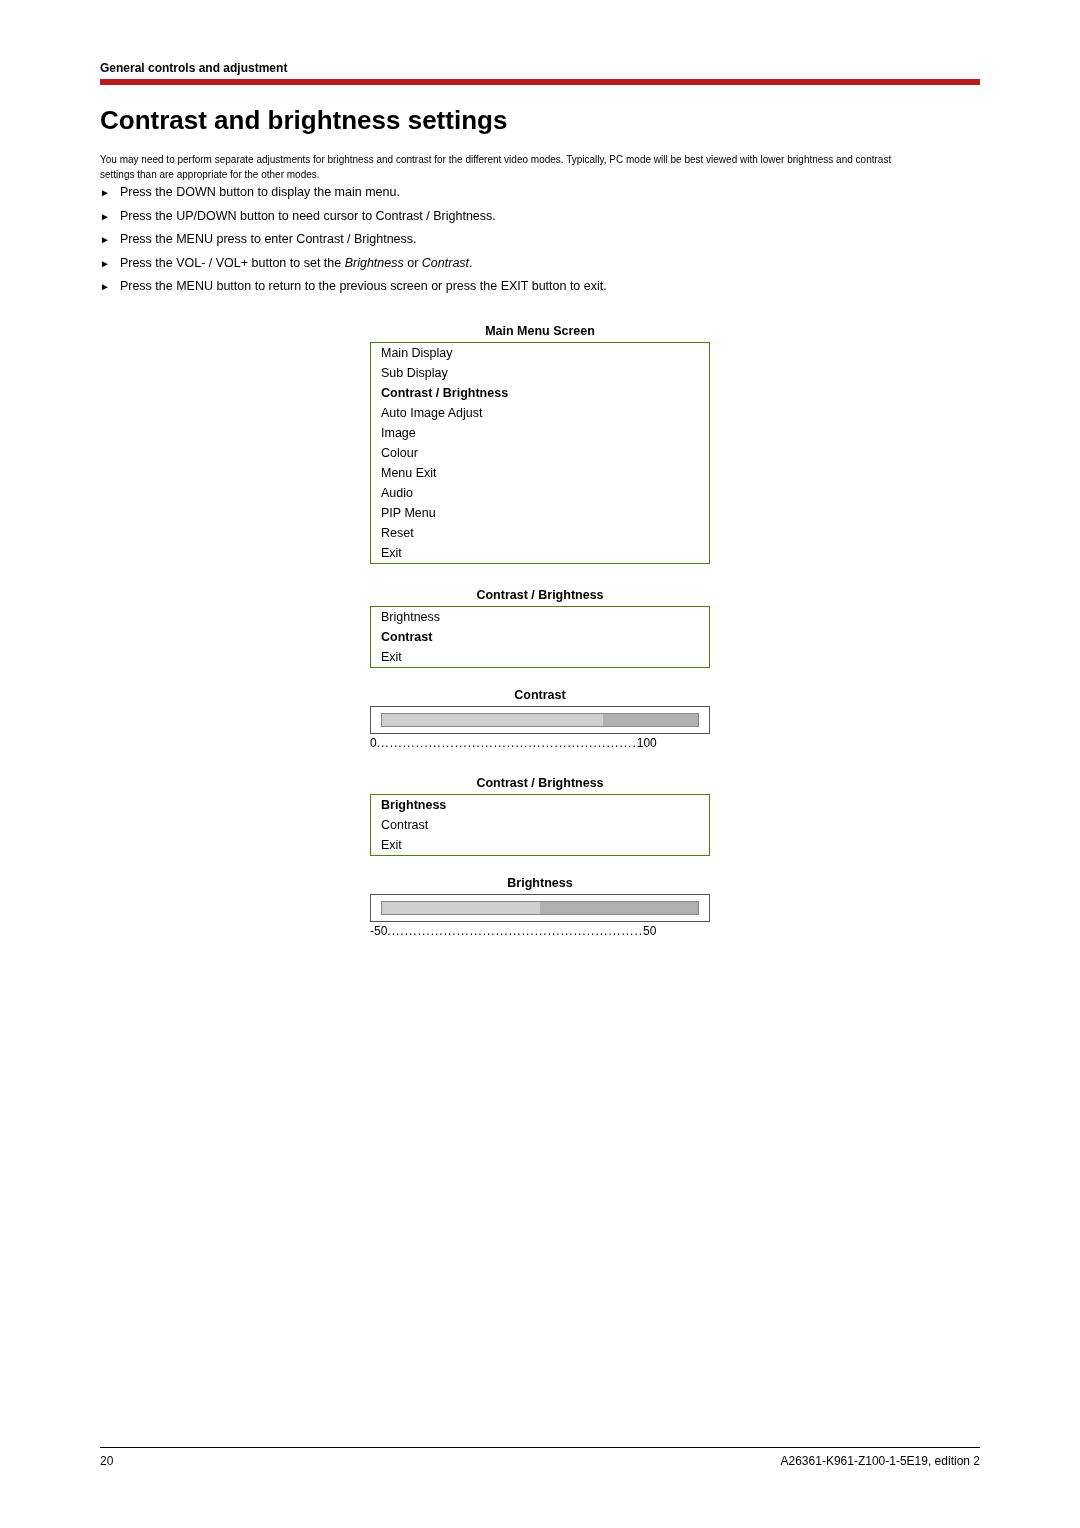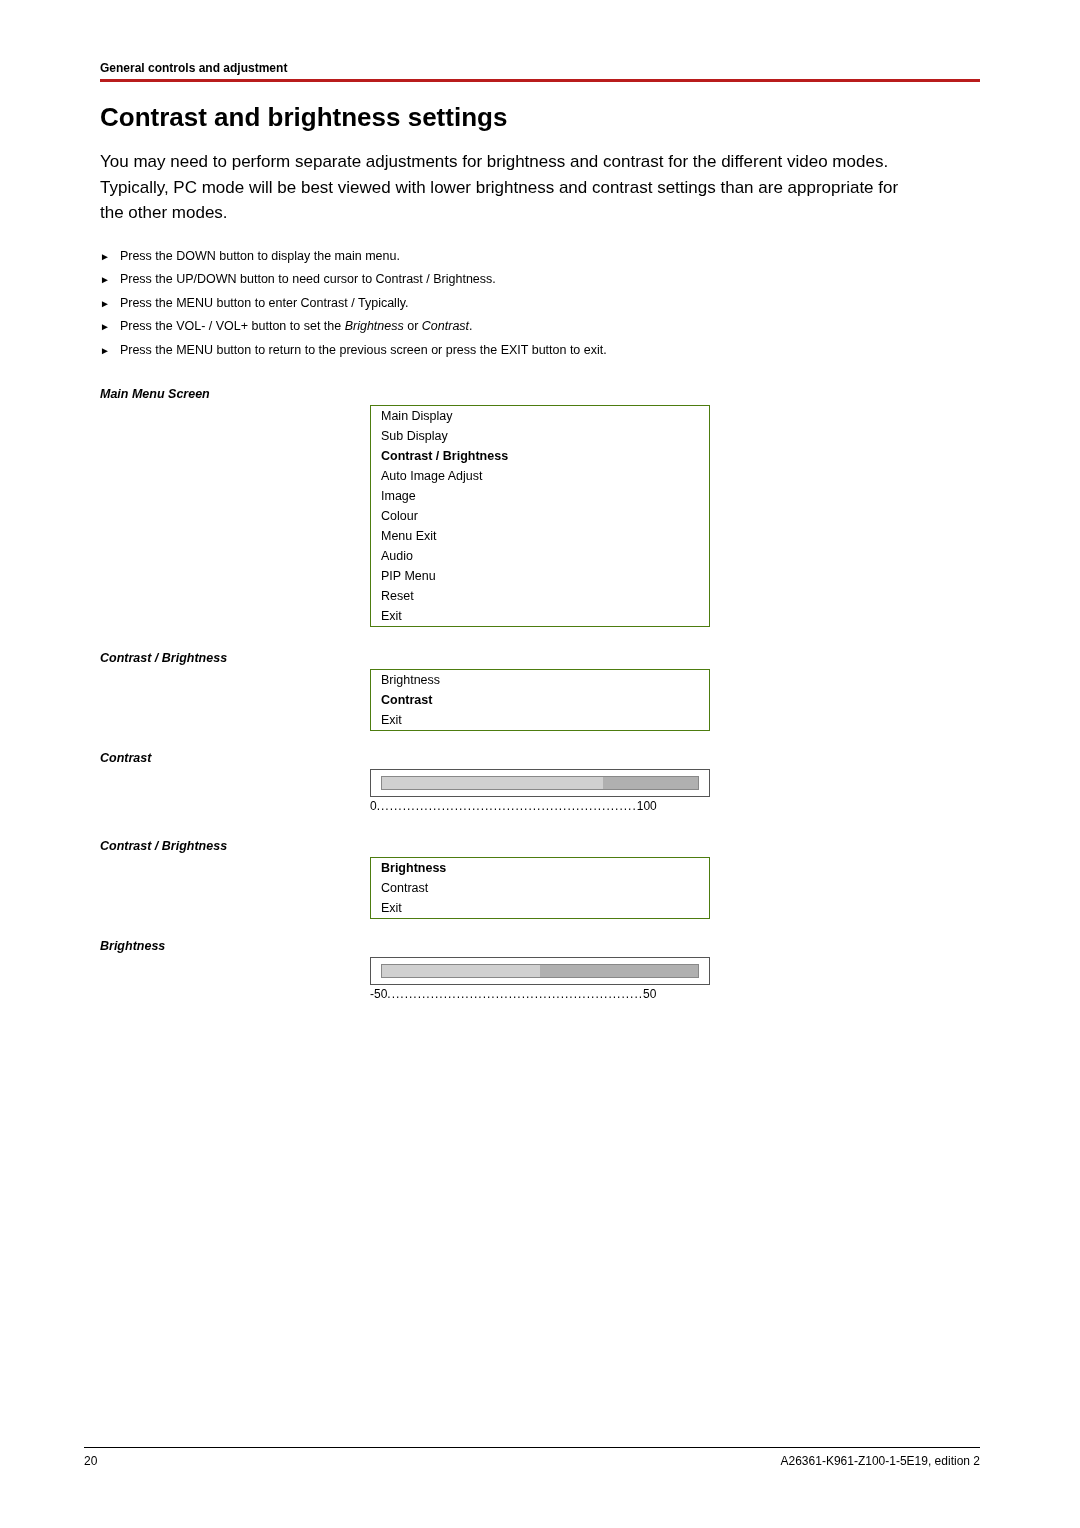--- a/index.html
+++ b/index.html
@@ -19,41 +19,41 @@
     }
 
     .page-container {
       width: 1080px;
       min-height: 1528px;
       padding: 60px 100px 80px 100px;
       position: relative;
     }
 
     .section-header {
-      border-bottom: 3px solid #b91c1c;
+      border-bottom: 6px solid #b91c1c;
       padding-bottom: 4px;
       margin-bottom: 20px;
     }
 
     .section-header-text {
       font-size: 12px;
       font-weight: bold;
     }
 
     .page-title {
       font-size: 26px;
       font-weight: bold;
       margin-bottom: 16px;
       font-family: Arial, Helvetica, sans-serif;
     }
 
     .intro-text {
-      font-size: 17px;
+      font-size: 10px;
       line-height: 1.5;
-      margin-bottom: 22px;
+      margin-bottom: 2px;
       max-width: 820px;
     }
 
     .instructions-list {
       list-style: none;
       margin-bottom: 24px;
       max-width: 820px;
     }
 
     .instructions-list li {
@@ -71,24 +71,23 @@
       flex-shrink: 0;
     }
 
     .menu-section {
       margin-bottom: 20px;
     }
 
     .menu-title {
       font-weight: bold;
       font-size: 12.5px;
-      text-align: left;
+      text-align: center;
       margin-bottom: 0;
       padding: 4px 0;
-      font-style: italic;
     }
 
     .menu-box {
       border: 1px solid #4d7c0f;
       width: 340px;
       margin: 0 auto;
     }
 
     .menu-box-item {
       padding: 3px 10px;
@@ -134,21 +133,21 @@
       margin: 0 auto;
       font-size: 12px;
       display: flex;
       justify-content: space-between;
       padding: 2px 0;
     }
 
     .page-footer {
       position: absolute;
       bottom: 60px;
-      left: 84px;
+      left: 100px;
       right: 100px;
       border-top: 1px solid #000;
       padding-top: 6px;
       display: flex;
       justify-content: space-between;
       font-size: 12px;
     }
 
     .contrast-brightness-section {
       margin-bottom: 16px;
@@ -175,21 +174,21 @@
     <li>
       <span class="bullet-arrow">►</span>
       <span>Press the DOWN button to display the main menu.</span>
     </li>
     <li>
       <span class="bullet-arrow">►</span>
       <span>Press the UP/DOWN button to need cursor to Contrast / Brightness.</span>
     </li>
     <li>
       <span class="bullet-arrow">►</span>
-      <span>Press the MENU button to enter Contrast / Typically.</span>
+      <span>Press the MENU press to enter Contrast / Brightness.</span>
     </li>
     <li>
       <span class="bullet-arrow">►</span>
       <span>Press the VOL- / VOL+ button to set the <em class="italic-text">Brightness</em> or <em class="italic-text">Contrast</em>.</span>
     </li>
     <li>
       <span class="bullet-arrow">►</span>
       <span>Press the MENU button to return to the previous screen or press the EXIT button to exit.</span>
     </li>
   </ul>

